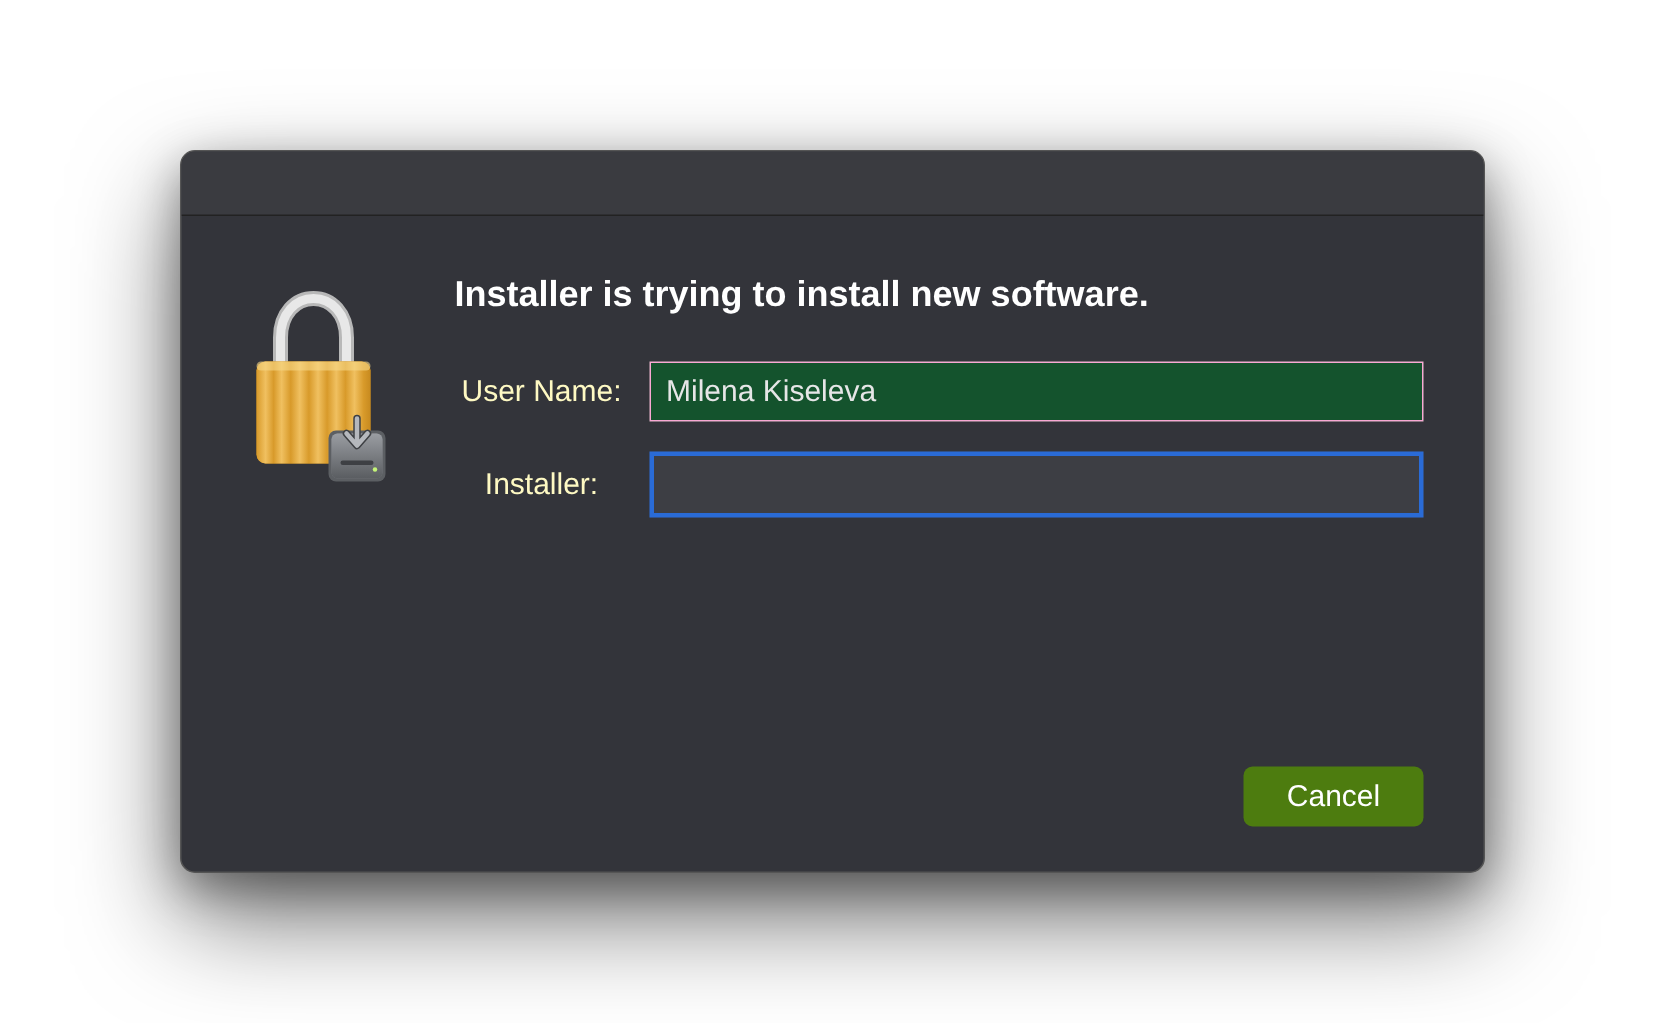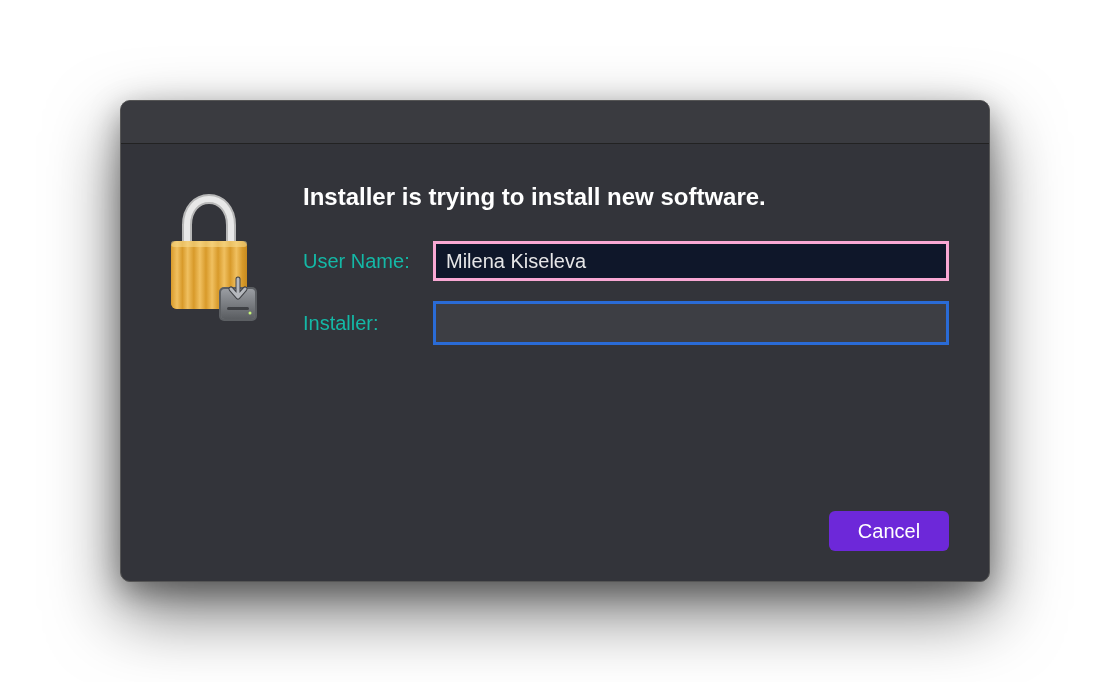--- a/index.html
+++ b/index.html
@@ -78,31 +78,31 @@
     }
 
     .form-row {
       display: flex;
       align-items: center;
       margin-bottom: 20px;
     }
 
     .label {
       width: 130px;
-      text-align: left;
-      color: #14b8a6;
+      text-align: center;
+      color: #fef9c3;
       font-size: 20px;
       padding-right: 14px;
     }
 
     .input {
       flex: 1;
       height: 40px;
-      background: #0f172a;
-      border: 3px solid #f9a8d4;
+      background: #14532d;
+      border: 1px solid #f9a8d4;
       color: #e6e6e7;
       font-size: 20px;
       padding: 0 10px;
       outline: none;
       font-family: inherit;
     }
 
     .input.focused {
       border: 3px solid #2a6bd6;
       background: #3d3e44;
@@ -122,21 +122,21 @@
       height: 40px;
       border-radius: 6px;
       font-size: 20px;
       padding: 0 22px;
       border: none;
       cursor: pointer;
       font-family: inherit;
     }
 
     .btn-cancel {
-      background: #6d28d9;
+      background: #4d7c0f;
       color: #ffffff;
       min-width: 120px;
     }
 
     .btn-primary {
       background: #2160dc;
       background: linear-gradient(to bottom, #2c72ea, #1f5bd2);
       color: #ffffff;
       min-width: 220px;
       font-weight: 500;

